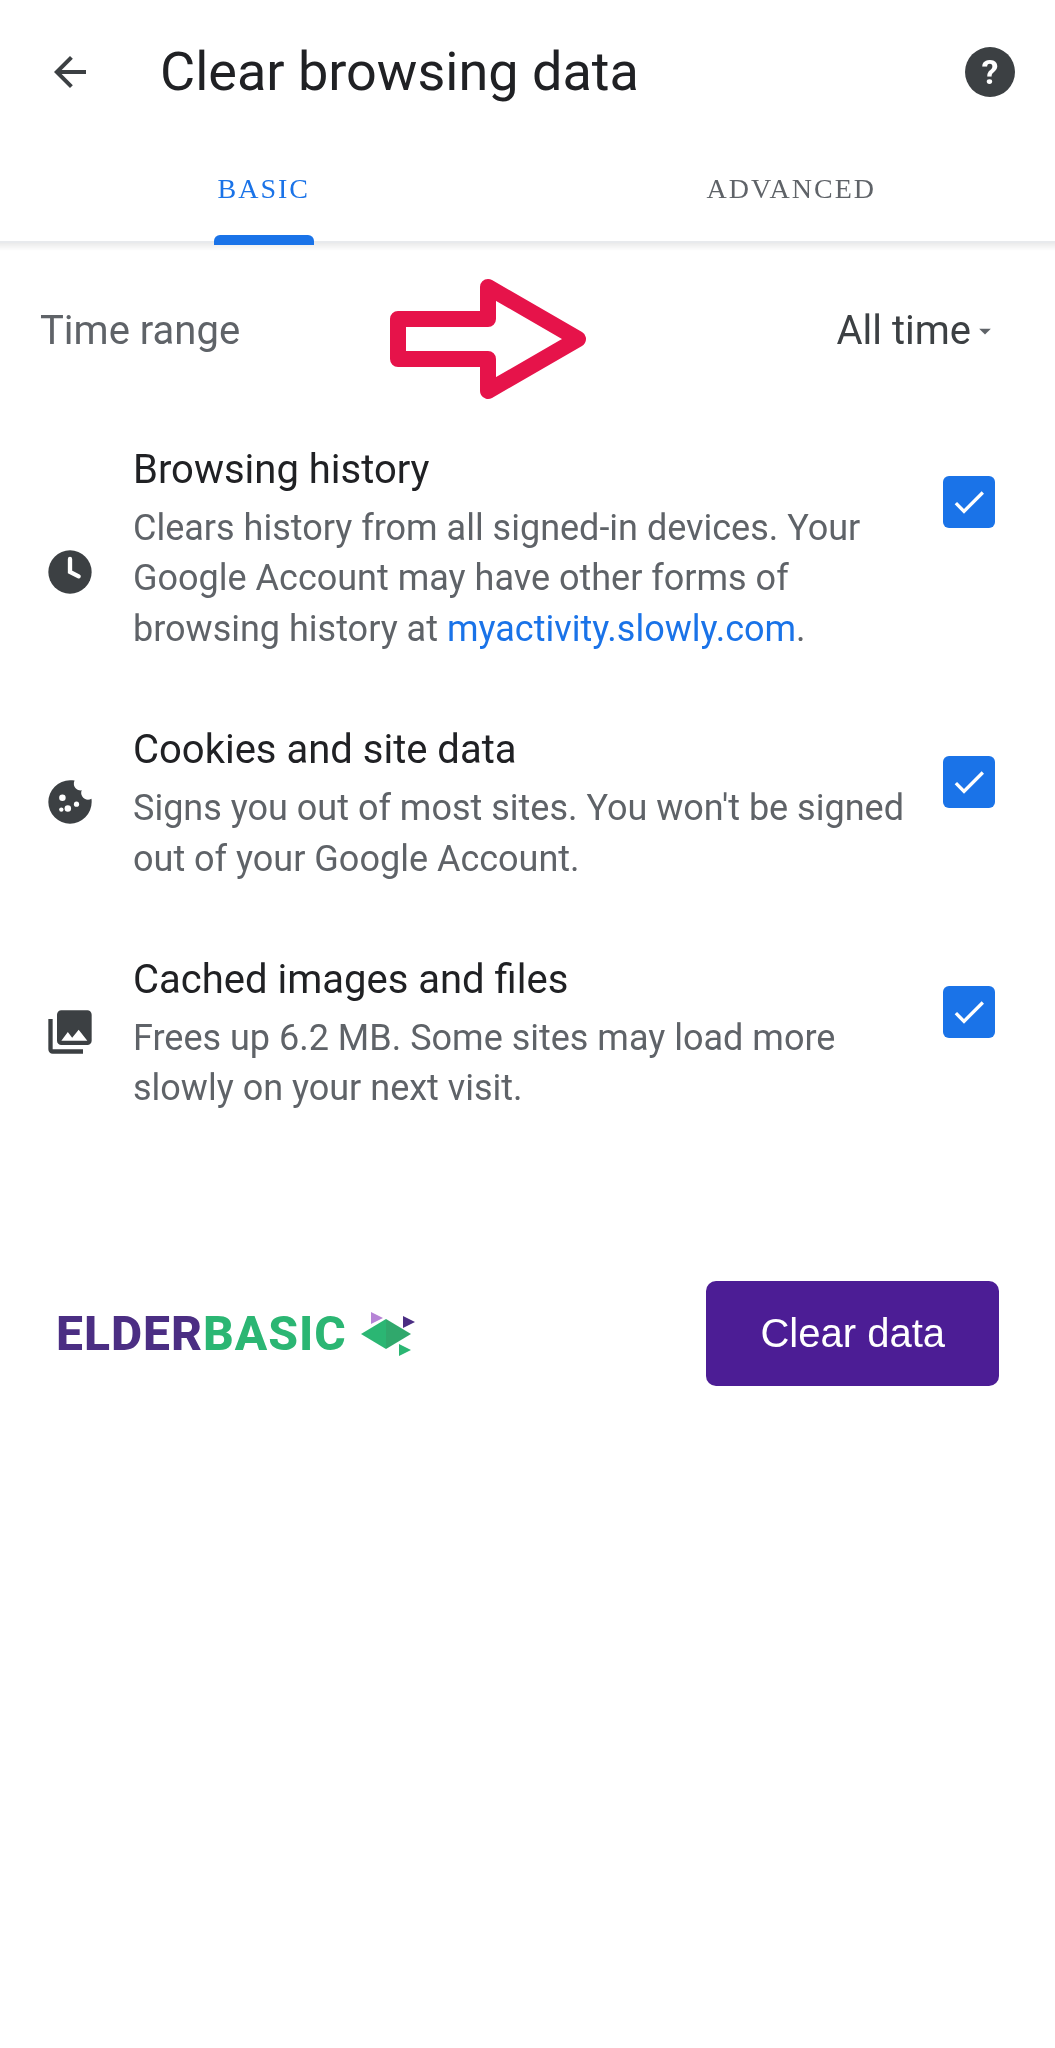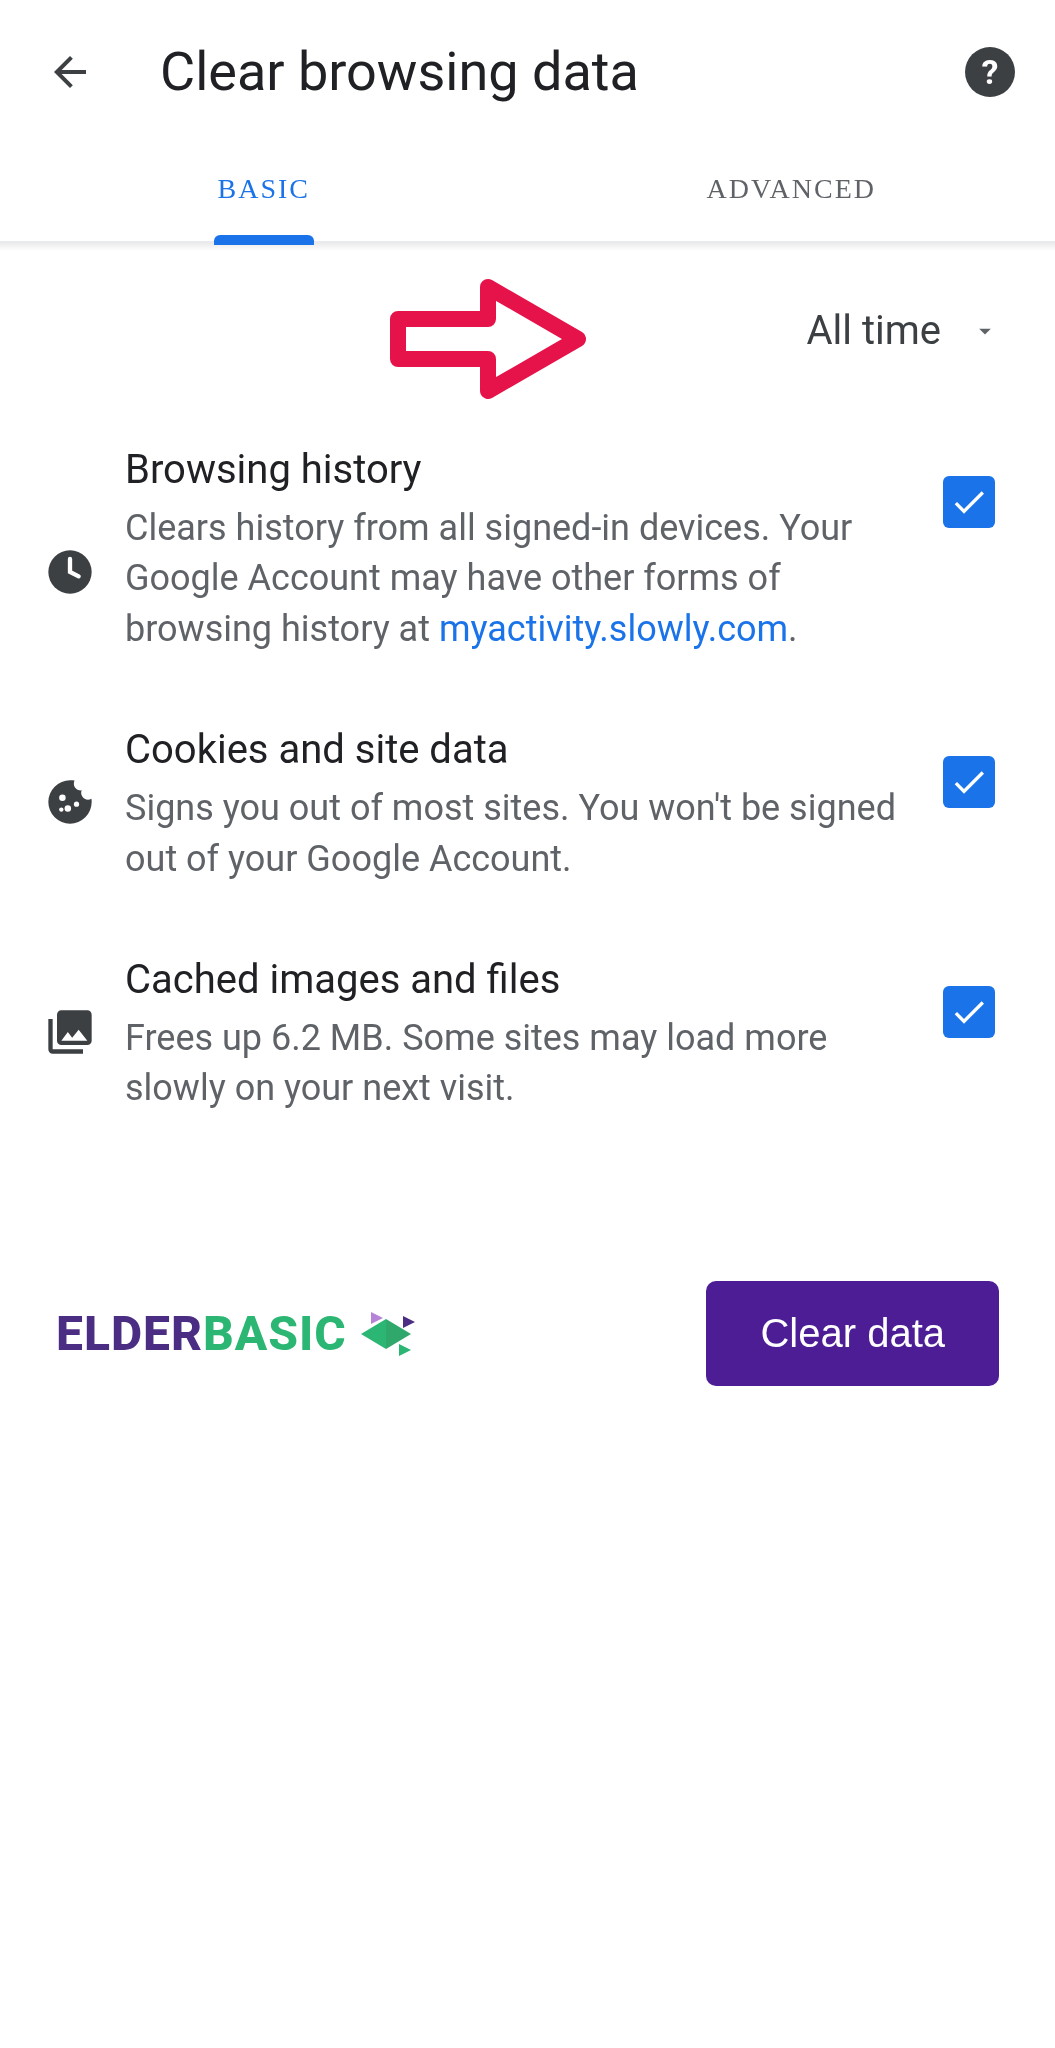--- a/index.html
+++ b/index.html
@@ -16,29 +16,29 @@
   .tabs { display: flex; border-bottom: 2px solid #e8eaed; }
   .tab { flex: 1; text-align: center; padding: 40px 0 36px 0; font-size: 28px; font-weight: 500; letter-spacing: 2px; color: #5f6368; cursor: pointer; position: relative; font-family: Liberation Serif, serif; }
   .tab.active { color: #1a73e8; }
   .tab-indicator { position: absolute; bottom: -4px; left: 50%; transform: translateX(-50%); width: 100px; height: 10px; background: #1a73e8; border-radius: 6px 6px 0 0; }
   .tab-shadow { height: 8px; background: linear-gradient(to bottom, rgba(0,0,0,0.08), rgba(0,0,0,0)); }
 
   
   .time-row { display: flex; align-items: center; padding: 56px 56px 56px 40px; }
   .time-label { font-size: 40px; color: #5f6368; }
   .time-spacer { flex: 1; position: relative; display:flex; align-items:center; justify-content:flex-end; }
-  .time-select { display: flex; align-items: center; gap: 30px; cursor: pointer; }
+  .time-select { display: flex; align-items: center; cursor: pointer; }
   .time-value { font-size: 40px; color: #3c4043; }
   .dropdown-icon { display: inline-flex; }
 
   
   .arrow-annot { position: absolute; left: 388px; top: 200px; pointer-events: none; }
 
   
-  .item { display: flex; align-items: flex-start; padding: 36px 56px 36px 40px; gap: 25px; }
+  .item { display: flex; align-items: flex-start; padding: 36px 56px 36px 40px; gap: 33px; }
   .item-icon { width: 60px; display: flex; align-items: center; justify-content: center; margin-top: 60px; }
   .item-icon.icon-center-1 { margin-top: 100px; }
   .item-icon.icon-center-2 { margin-top: 50px; }
   .item-text { flex: 1; }
   .item-title { font-size: 40px; color: #202124; margin-bottom: 10px; }
   .item-desc { font-size: 36px; color: #5f6368; line-height: 1.4; }
   .item-link { color: #1a73e8; }
   .item-check { width: 60px; display: flex; align-items: center; justify-content: center; margin-top: 30px; }
   .checkbox { width: 52px; height: 52px; background: #1a73e8; border-radius: 6px; display: flex; align-items: center; justify-content: center; cursor: pointer; }
 
@@ -73,20 +73,21 @@
     </div>
     <div class="tab">
       <span>ADVANCED</span>
     </div>
   </div>
   <div class="tab-shadow"></div>
 
   <div style="position:relative;">
 
     <div class="time-row">
+      <div class="time-label">Time range</div>
       <div class="time-spacer"></div>
       <div class="time-select">
         <span class="time-value">All time</span>
         <span class="dropdown-icon">
           <svg width="28" height="28" viewBox="0 0 24 24">
               <path fill="#5f6368" d="M7 10l5 5 5-5z"></path>
             </svg>
         </span>
       </div>
     </div>

